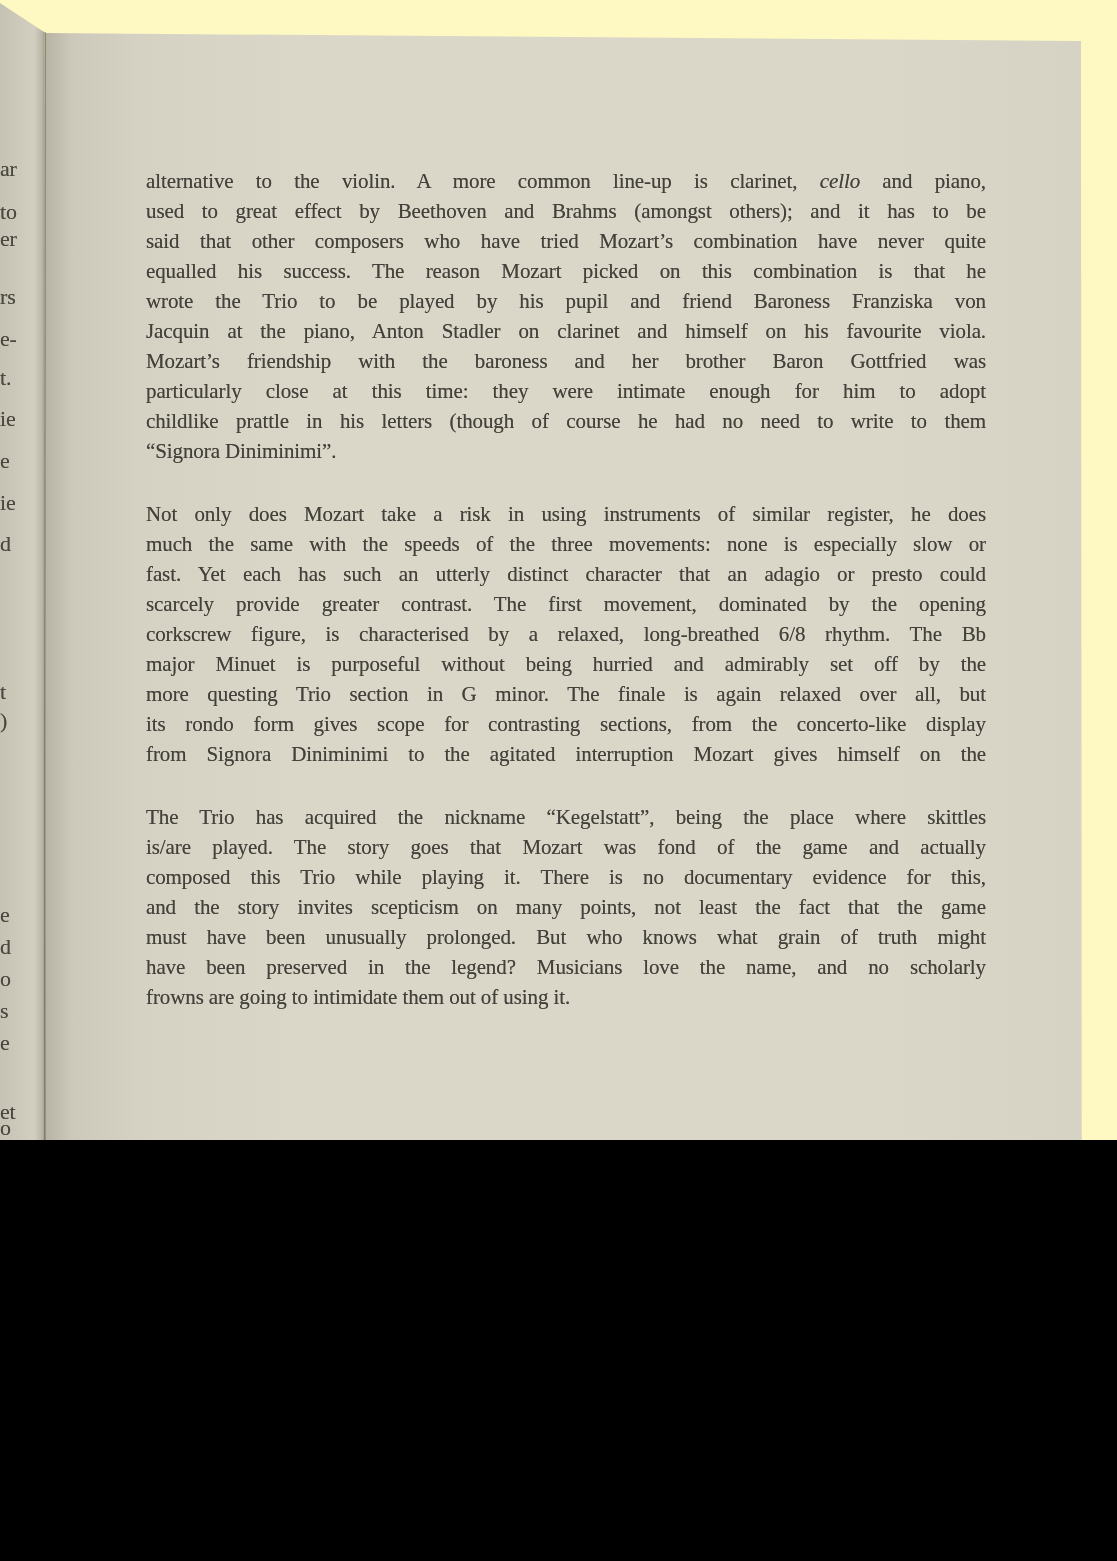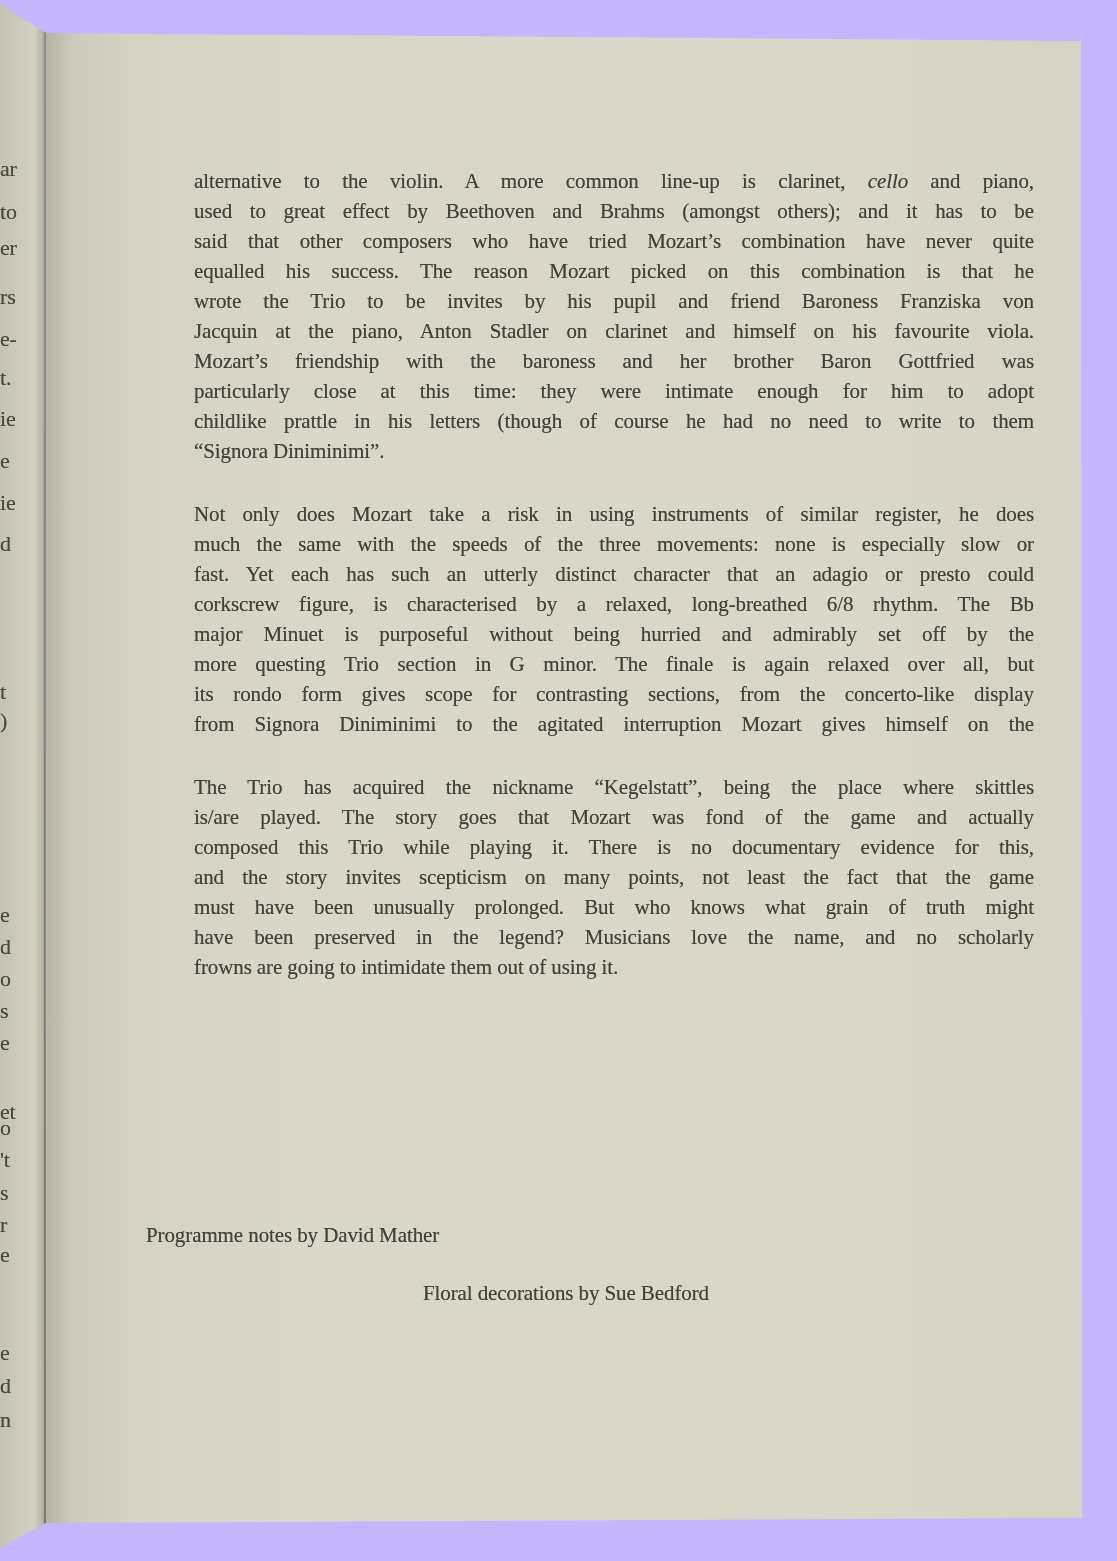--- a/index.html
+++ b/index.html
@@ -3,22 +3,22 @@
 <meta charset="utf-8">
 <style>
   html, body {
     margin: 0;
     padding: 0;
     background: #000;
   }
   .photo {
     position: relative;
     width: 1117px;
-    height: 1561px;
-    background: #c4b5fd;
+    height: 1140px;
+    background: #fef9c3;
     overflow: hidden;
     font-family: "Liberation Serif", "DejaVu Serif", serif;
   }
   
   .facing-edge {
     position: absolute;
     inset: 0;
     clip-path: polygon(0px 3px, 44px 32px, 46px 1523px, 0px 1548px);
     background: linear-gradient(90deg,
       #c6c2b4 0px, #cdc9ba 18px, #d3cfc0 34px,
@@ -53,21 +53,20 @@
   .textblock {
     position: absolute;
     left: 146px;
     top: 166px;
     width: 840px;
     color: #43413b;
     font-size: 21px;
     line-height: 30px;
     letter-spacing: -0.1px;
     text-shadow: 0 0 0.5px rgba(62,60,54,0.6);
-    margin-left: 48px;
   }
   .para + .para { margin-top: 33px; }
   .line {
     height: 30px;
     overflow: hidden;
     text-align: justify;
     text-align-last: justify;
   }
   .line.last {
     text-align: left;
@@ -87,21 +86,21 @@
   .credit.second { top: 1278px; text-align: center; }
 </style>
 </head>
 <body>
 
 <div class="photo">
 
   <div class="facing-edge">
       <span class="frag" style="top: 158px;">ar</span>
       <span class="frag" style="top: 201px;">to</span>
-      <span class="frag" style="top: 237px;">er</span>
+      <span class="frag" style="top: 228px;">er</span>
       <span class="frag" style="top: 286px;">rs</span>
       <span class="frag" style="top: 328px;">e-</span>
       <span class="frag" style="top: 367px;">t.</span>
       <span class="frag" style="top: 408px;">ie</span>
       <span class="frag" style="top: 450px;">e</span>
       <span class="frag" style="top: 492px;">ie</span>
       <span class="frag" style="top: 533px;">d</span>
       <span class="frag" style="top: 681px;">t</span>
       <span class="frag" style="top: 710px;">)</span>
       <span class="frag" style="top: 904px;">e</span>
@@ -123,31 +122,32 @@
   <div class="main-page"></div>
 
   <div class="gutter-crease"></div>
 
   <div class="textblock">
       <div class="para">
         <div class="line"><span>alternative to the violin.  A more common line-up is clarinet, </span><i>cello</i><span> and piano,</span></div>
         <div class="line"><span>used to great effect by Beethoven and Brahms (amongst others); and it has to be</span></div>
         <div class="line"><span>said that other composers who have tried Mozart’s combination have never quite</span></div>
         <div class="line"><span>equalled his success.  The reason Mozart picked on this combination is that he</span></div>
-        <div class="line"><span>wrote the Trio to be invites by his pupil and friend Baroness Franziska von</span></div>
+        <div class="line"><span>wrote the Trio to be played by his pupil and friend Baroness Franziska von</span></div>
         <div class="line"><span>Jacquin at the piano, Anton Stadler on clarinet and himself on his favourite viola.</span></div>
         <div class="line"><span>Mozart’s friendship with the baroness and her brother Baron Gottfried was</span></div>
         <div class="line"><span>particularly close at this time: they were intimate enough for him to adopt</span></div>
         <div class="line"><span>childlike prattle in his letters (though of course he had no need to write to them</span></div>
         <div class="line last"><span>“Signora Diniminimi”.</span></div>
       </div>
       <div class="para">
         <div class="line"><span>Not only does Mozart take a risk in using instruments of similar register, he does</span></div>
         <div class="line"><span>much the same with the speeds of the three movements: none is especially slow or</span></div>
         <div class="line"><span>fast.  Yet each has such an utterly distinct character that an adagio or presto could</span></div>
+        <div class="line"><span>scarcely provide greater contrast.  The first movement, dominated by the opening</span></div>
         <div class="line"><span>corkscrew figure, is characterised by a relaxed, long-breathed 6/8 rhythm.  The Bb</span></div>
         <div class="line"><span>major Minuet is purposeful without being hurried and admirably set off by the</span></div>
         <div class="line"><span>more questing Trio section in G minor.  The finale is again relaxed over all, but</span></div>
         <div class="line"><span>its rondo form gives scope for contrasting sections, from the concerto-like display</span></div>
         <div class="line"><span>from Signora Diniminimi to the agitated interruption Mozart gives himself on the</span></div>
       </div>
       <div class="para">
         <div class="line"><span>The Trio has acquired the nickname “Kegelstatt”, being the place where skittles</span></div>
         <div class="line"><span>is/are played.  The story goes that Mozart was fond of the game and actually</span></div>
         <div class="line"><span>composed this Trio while playing it.  There is no documentary evidence for this,</span></div>

